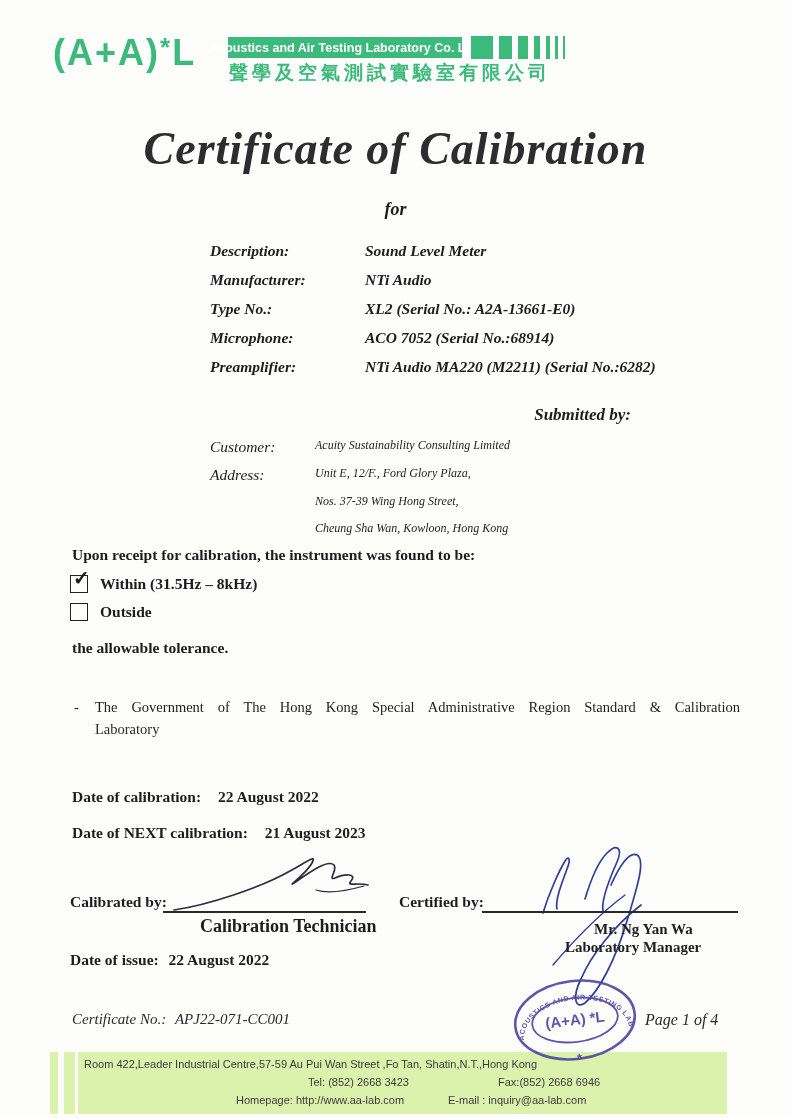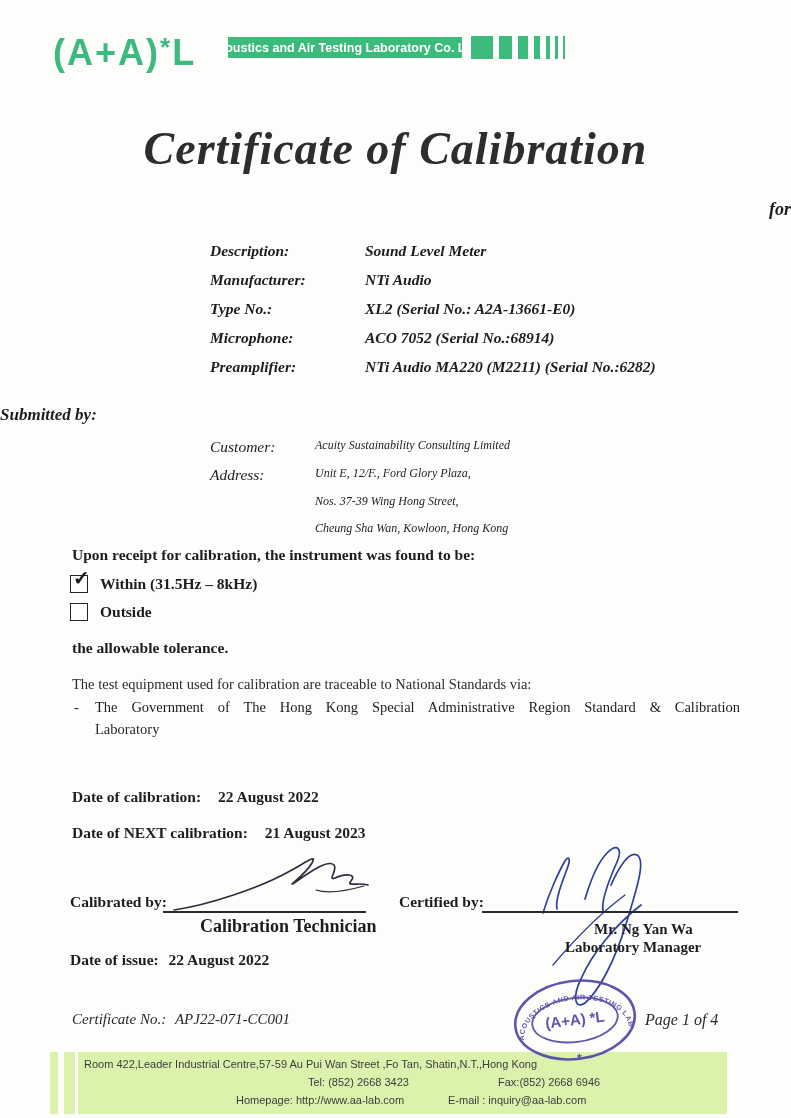--- a/index.html
+++ b/index.html
@@ -29,28 +29,28 @@
   .zh {
     left:229px; top:60px; font-size:19px; font-weight:bold; color:#3cba7c;
     letter-spacing:4px; font-family:"Liberation Sans","DejaVu Sans",sans-serif;
   }
 
   
   .title {
     left:0; top:122px; width:791px; text-align:center;
     font-size:46px; font-weight:bold; font-style:italic; color:#2d2d30; letter-spacing:1px;
   }
-  .for { left:0; top:199px; width:791px; text-align:right; font-size:18px; font-weight:bold; font-style:italic; }
+  .for { left:0; top:199px; width:791px; text-align:center; font-size:18px; font-weight:bold; font-style:italic; }
 
   
   .flabel { left:210px; font-size:15.5px; font-weight:bold; font-style:italic; }
   .fvalue { left:365px; font-size:15.5px; font-weight:bold; font-style:italic; }
   .svalue { left:315px; font-size:12px; font-style:italic; }
   .slabel { left:210px; font-size:15.5px; font-style:italic; }
-  .subhead { left:0; top:405px; width:631px; text-align:left; font-size:17px; font-weight:bold; font-style:italic; }
+  .subhead { left:0; top:405px; width:631px; text-align:right; font-size:17px; font-weight:bold; font-style:italic; }
 
   
   .bold15 { font-size:15.5px; font-weight:bold; }
   .cb { width:16px; height:16px; border:1.6px solid #222; background:#fdfdfb; }
   .tick { font-size:20px; font-weight:bold; color:#1b1b1b; line-height:1; }
 
   
   .reg14 { font-size:14.5px; color:#2a2a2c; }
   .justrow { left:74px; top:699px; width:666px; display:flex; }
   .justrow .dash { width:21px; font-size:14.5px; }
@@ -85,20 +85,21 @@
     </div>
   <div class="abs bars">
     <i class="b1"></i>
       <i class="b2"></i>
       <i class="b3"></i>
       <i class="b4"></i>
       <i class="b5"></i>
       <i class="b6"></i>
       <i class="b7"></i>
   </div>
+  <div class="abs zh">聲學及空氣測試實驗室有限公司</div>
 
   <div class="abs title">Certificate of Calibration</div>
   <div class="abs for">for</div>
 
   <div class="abs flabel" style="top:242px">Description:</div>
   <div class="abs fvalue" style="top:242px">Sound Level Meter</div>
   <div class="abs flabel" style="top:271px">Manufacturer:</div>
   <div class="abs fvalue" style="top:271px">NTi Audio</div>
   <div class="abs flabel" style="top:300px">Type No.:</div>
   <div class="abs fvalue" style="top:300px">XL2 (Serial No.: A2A-13661-E0)</div>
@@ -116,21 +117,20 @@
   <div class="abs svalue" style="top:521px">Cheung Sha Wan, Kowloon, Hong Kong</div>
 
   <div class="abs bold15" style="left:72px; top:546px">Upon receipt for calibration, the instrument was found to be:</div>
   <div class="abs cb" style="left:70px; top:575px"></div>
   <span class="abs tick" style="left:73px; top:568px">✓</span>
   <div class="abs bold15" style="left:100px; top:575px">Within (31.5Hz – 8kHz)</div>
   <div class="abs cb" style="left:70px; top:603px"></div>
   <div class="abs bold15" style="left:100px; top:603px">Outside</div>
   <div class="abs bold15" style="left:72px; top:639px">the allowable tolerance.</div>
 
-  <div class="abs reg14" style="left:72px; top:676px">The test equipment used for calibration are traceable to National Standards via:</div>
   <div class="abs justrow">
     <span class="dash">-</span>
     <span class="jtxt">The Government of The Hong Kong Special Administrative Region Standard &amp; Calibration</span>
   </div>
   <div class="abs reg14" style="left:95px; top:721px">Laboratory</div>
 
   <div class="abs bold15" style="left:72px; top:788px">
     <span>Date of calibration:</span>
     <span style="margin-left:13px">22 August 2022</span>
   </div>

